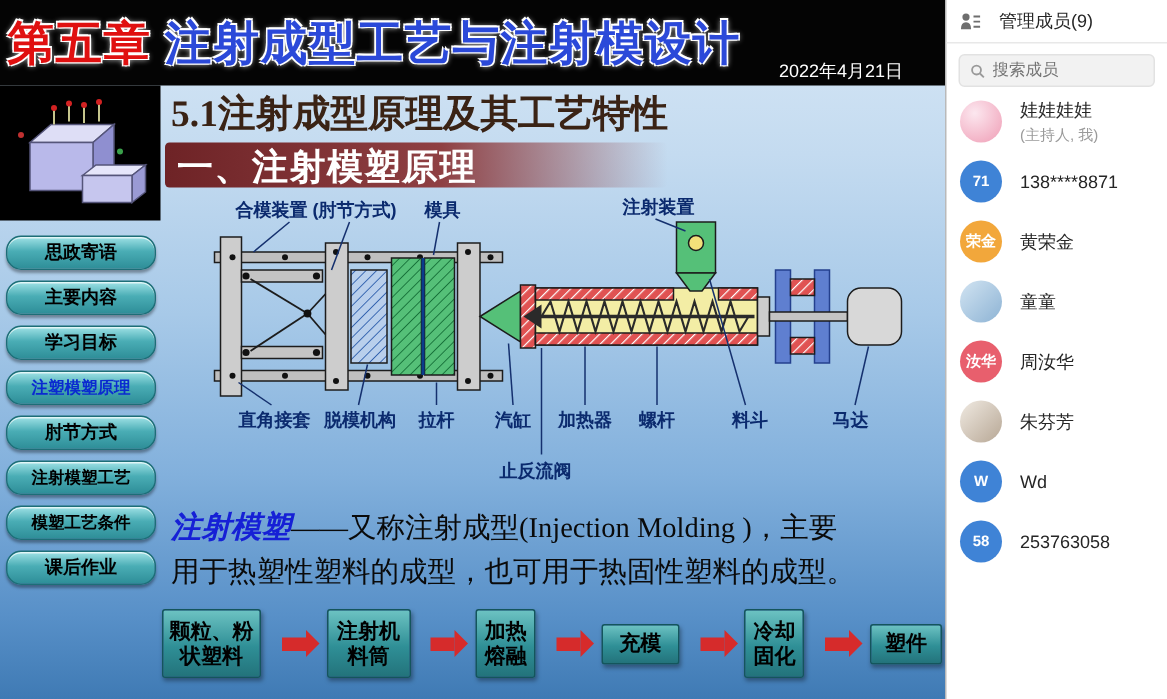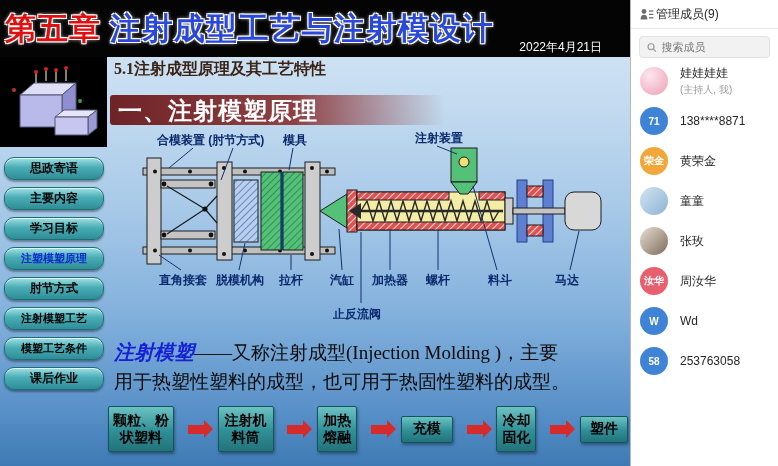--- a/index.html
+++ b/index.html
@@ -22,21 +22,21 @@
 
   .nav{position:absolute;left:4px;top:157px;width:100px}
   .nav-btn{height:23px;margin-bottom:7px;border-radius:10px;cursor:pointer;white-space:nowrap;
     background:linear-gradient(180deg,#9fe2e6 0%,#4aadb5 45%,#2e8e98 100%);
     border:1px solid #1d6e77;color:#000;font-weight:bold;font-size:12px;
     display:flex;align-items:center;justify-content:center;
     box-shadow:0 2px 2px rgba(0,0,0,.35),inset 0 1px 0 rgba(255,255,255,.7)}
   .nav-btn.small{font-size:11px}
   .nav-btn.active{color:#0a2ad0}
 
-  .sec-title{position:absolute;left:114px;top:59px;font-size:16px;font-weight:bold;
+  .sec-title{position:absolute;left:114px;top:59px;font-size:25px;font-weight:bold;
     color:#3a2315;font-family:"Liberation Serif",serif;white-space:nowrap}
   .subtitle-bar{position:absolute;left:110px;top:95px;width:335px;height:30px;border-radius:3px;
     background:linear-gradient(90deg,#6e2326 0%,#8f4043 55%,rgba(143,64,67,0) 100%);
     display:flex;}
   .subtitle{color:#fff;font-size:24px;font-weight:bold;padding-left:8px;letter-spacing:1px;
     font-family:"Liberation Serif",serif;white-space:nowrap}
 
   .diagram{position:absolute;left:105px;top:128px}
 
   .para{position:absolute;left:114px;top:337px;width:515px;font-size:19px;line-height:1.5;
@@ -51,21 +51,21 @@
     word-break:break-all;padding:1px;box-shadow:1px 2px 3px rgba(0,0,0,.35)}
   .b0{width:66px;height:46px}.b1{width:56px;height:46px}.b2{width:40px;height:46px}
   .b3{width:52px;height:27px}.b4{width:40px;height:46px}.b5{width:48px;height:27px}
   .flow-arrow{width:16px;height:9px;background:#d62b2b;position:relative;flex:none}
   .flow-arrow::after{content:'';position:absolute;left:100%;top:50%;transform:translateY(-50%);
     border:9px solid transparent;border-right-width:0;border-left:9px solid #d62b2b}
 
   
   .panel{position:absolute;left:630px;top:0;width:148px;height:466px;background:#fff;
     border-left:1px solid #b9b9b9}
-  .panel-header{height:29px;display:flex;align-items:center;gap:2px;padding:0 9px;
+  .panel-header{height:29px;display:flex;align-items:center;gap:12px;padding:0 9px;
     border-bottom:1px solid #e8e8e8;color:#262626;font-size:12px}
   .search-wrap{padding:7px 8px 3px}
   .search-box{height:22px;background:#f2f2f2;border:1px solid #e2e2e2;border-radius:4px;
     display:flex;align-items:center;gap:5px;padding:0 7px}
   .search-box input{border:0;background:transparent;outline:0;font-size:11px;color:#555;width:100%}
   .member{height:40px;display:flex;align-items:center;padding:0 9px;cursor:pointer}
   .avatar{width:28px;height:28px;border-radius:50%;color:#fff;flex:none;
     display:flex;align-items:center;justify-content:center;font-size:10px;font-weight:bold;overflow:hidden}
   .m-info{margin-left:12px;min-width:0}
   .m-name{font-size:12px;color:#262626;white-space:nowrap;overflow:hidden;text-overflow:ellipsis}
@@ -310,29 +310,29 @@
             <div class="m-name">黄荣金</div>
           </div>
       </div>
       <div class="member">
         <span class="avatar" style="background: linear-gradient(135deg, rgb(210, 228, 242), rgb(141, 179, 212));"></span>
         <div class="m-info">
             <div class="m-name">童童</div>
           </div>
       </div>
       <div class="member">
-        <span class="avatar" style="background: linear-gradient(135deg, rgb(233, 223, 211), rgb(124, 106, 90));"></span>
-        <div class="m-info">
-            <div class="m-name">张玫</div>
-          </div>
-      </div>
-      <div class="member">
         <span class="avatar" style="background: rgb(232, 95, 109);">汝华</span>
         <div class="m-info">
             <div class="m-name">周汝华</div>
+          </div>
+      </div>
+      <div class="member">
+        <span class="avatar" style="background: linear-gradient(135deg, rgb(240, 234, 226), rgb(183, 167, 149));"></span>
+        <div class="m-info">
+            <div class="m-name">朱芬芳</div>
           </div>
       </div>
       <div class="member">
         <span class="avatar" style="background: rgb(63, 131, 214);">W</span>
         <div class="m-info">
             <div class="m-name">Wd</div>
           </div>
       </div>
       <div class="member">
         <span class="avatar" style="background: rgb(63, 131, 214);">58</span>

